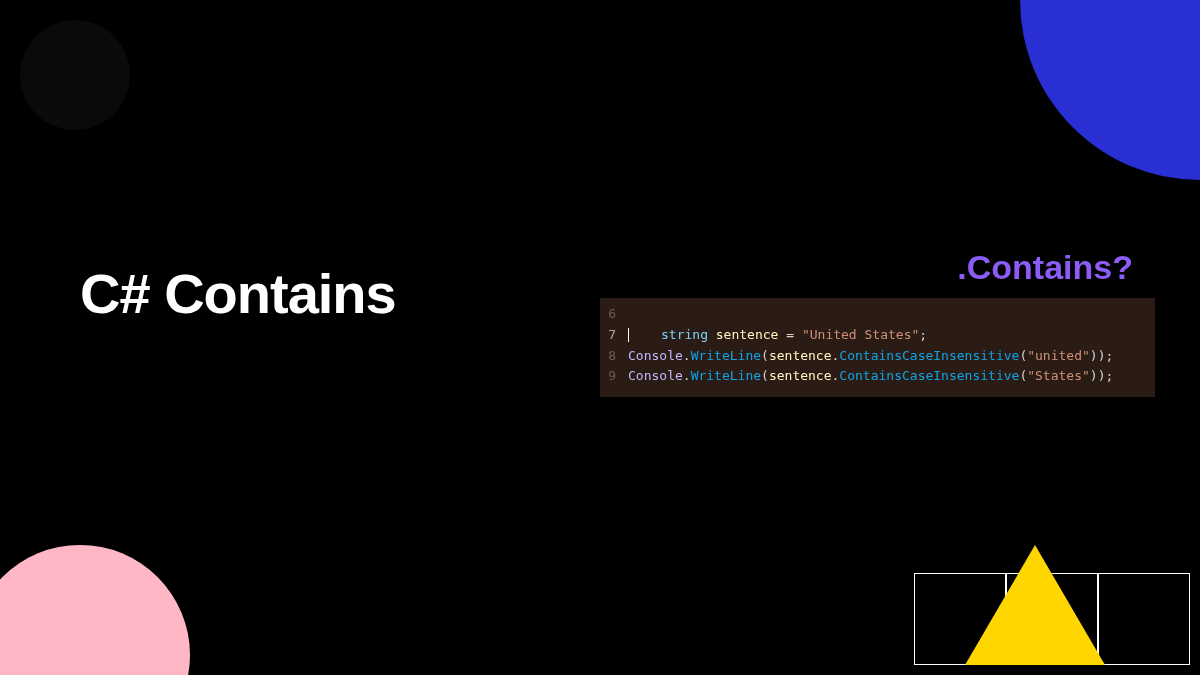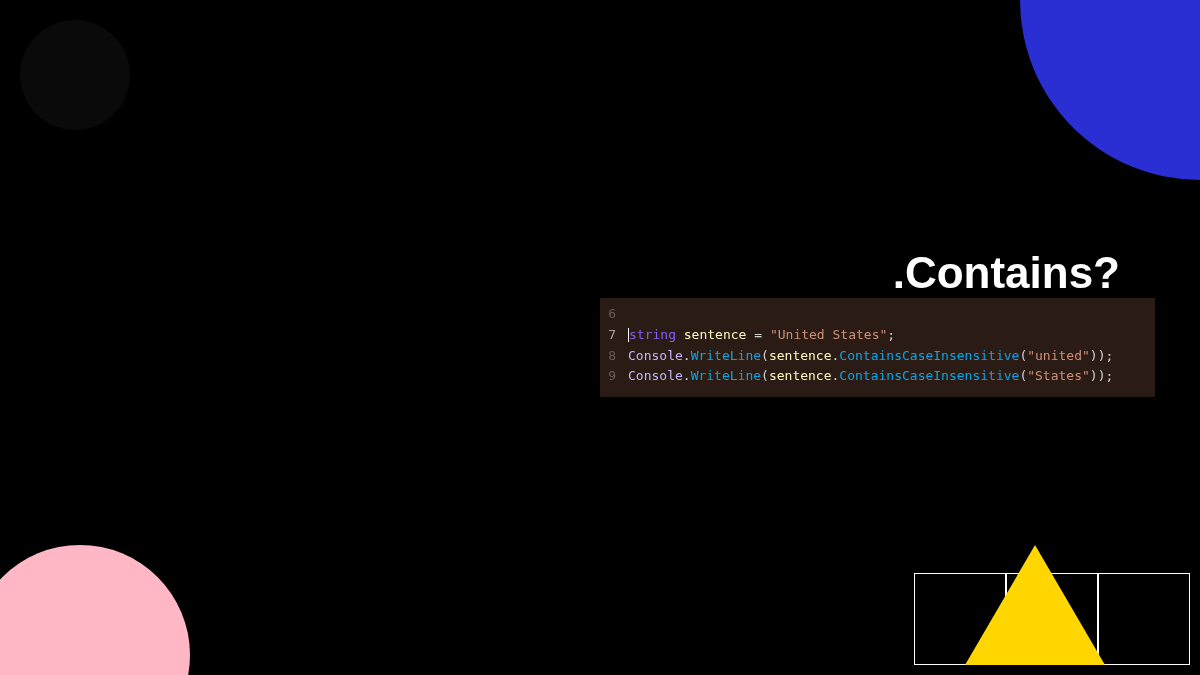--- a/index.html
+++ b/index.html
@@ -58,24 +58,24 @@
       left: 80px;
       color: #ffffff;
       font-weight: 900;
       font-size: 56px;
       line-height: 1.2;
       letter-spacing: -1px;
     }
     .contains-label {
       position: absolute;
       top: 248px;
-      right: 80px;
-      color: #ffffff;
+      right: 67px;
+      color: #8b5cf6;
       font-weight: 900;
-      font-size: 44px;
+      font-size: 34px;
     }
     .code-editor {
       position: absolute;
       top: 298px;
       left: 600px;
       width: 555px;
       background: #2a1b14;
       padding: 6px 0 10px 0;
       font-family: 'Consolas', 'Monaco', monospace;
       font-size: 13px;
@@ -100,21 +100,21 @@
       white-space: pre;
     }
     .cursor {
       display: inline-block;
       width: 1px;
       height: 14px;
       background: #ffffff;
       vertical-align: middle;
       margin-right: 0px;
     }
-    .kw { color: #8b5cf6; }
+    .kw { color: #7dd3fc; margin-left: 32px; }
     .var { color: #fef9c3; }
     .op { color: #d4d4d4; }
     .str { color: #ce9178; }
     .cls { color: #c4b5fd; }
     .method { color: #0ea5e9; }
     .punc { color: #d4d4d4; }
     .grid-boxes {
       position: absolute;
       bottom: 10px;
       right: 10px;
@@ -127,20 +127,21 @@
     }
   </style>
 </head>
 <body>
 
 <div class="dark-circle"></div>
 <div class="blue-quarter"></div>
 <div class="pink-circle"></div>
 
 <div class="main-title">
+  <div>C# Contains</div>
 </div>
 
 <div class="contains-label">.Contains?</div>
 
 <div class="code-editor">
   <div class="code-line">
     <span class="line-number">6</span>
     <span class="code-content"></span>
   </div>
   <div class="code-line">

